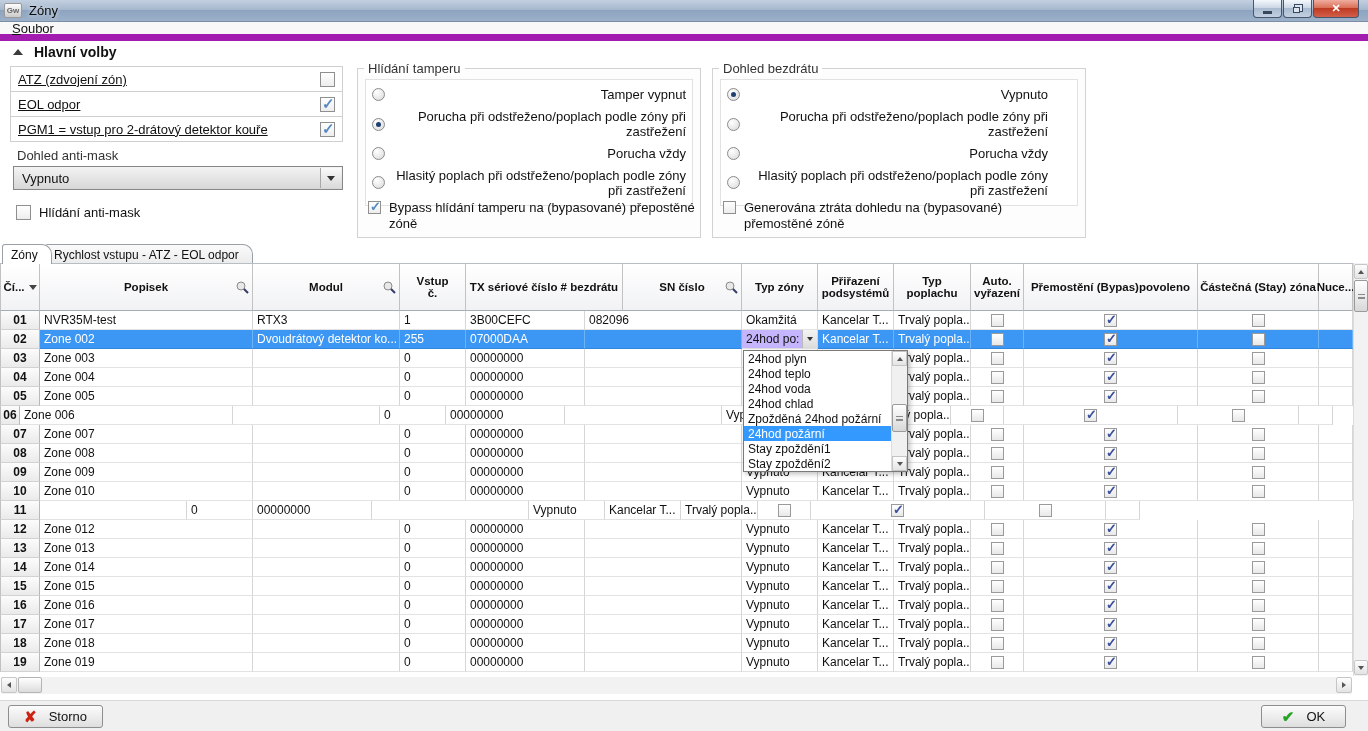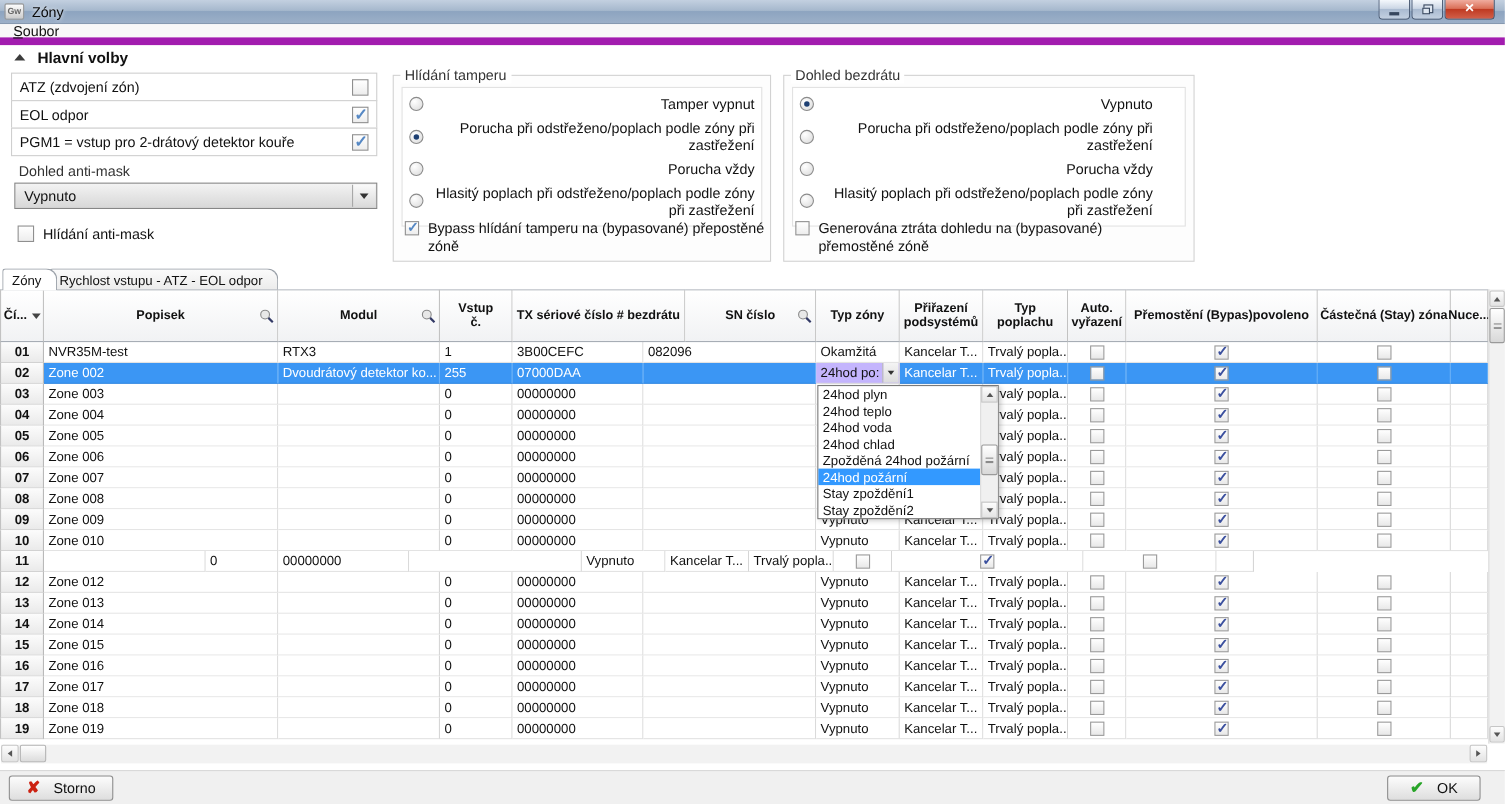--- a/index.html
+++ b/index.html
@@ -28,21 +28,21 @@
   .glyph-close { font-size:11px; line-height:11px; }
   
   .menubar { position:absolute; left:0; top:22px; width:1368px; height:19px; background:#f8f8f8;
     border-bottom:7px solid #a21caf; display:flex; align-items:center; padding-left:7px; font-size:13px; }
   .menu-item { padding:0 5px; }
   
   .sec-head { position:absolute; left:13px; top:44px; display:flex; align-items:center; gap:11px;
     font-weight:bold; font-size:14px; }
   .tri-up { width:0; height:0; border:5px solid transparent; border-bottom:6px solid #3c3c3c; margin-top:-5px; }
   
-  .options { position:absolute; left:10px; top:66px; width:333px; }
+  .options { position:absolute; left:10px; top:66px; width:333px;text-decoration:underline; }
   .optrow { height:26px; border:1px solid #cfcfcf; background:#fff; display:flex; align-items:center;
     padding:0 7px; font-size:13px; margin-top:-1px; }
   .optrow:first-child { margin-top:0; }
   .optlabel { flex:1; }
   .cb { width:13px; height:13px; flex:none; border:1px solid #8f8f8f; background:linear-gradient(#ffffff,#ededed);
     position:relative; }
   .cb.big { width:15px; height:15px; }
   .cb.checked::after { content:"✓"; position:absolute; left:1px; top:-3px; font-size:13px; font-weight:bold; color:#5688c4; }
   .cb.big.checked::after { font-size:15px; top:-3px; }
   .am-label { position:absolute; left:17px; top:148px; font-size:13px; color:#333; }
@@ -419,21 +419,21 @@
         </div>
         <div class="c cellcb" style="width: 174px;">
           <span class="cb checked"></span>
         </div>
         <div class="c cellcb" style="width: 121px;">
           <span class="cb"></span>
         </div>
         <div class="c" style="width: 34px;"></div>
       </div>
       <div class="grid-row">
-        <div class="c rowhead" style="width: 40px; text-align: center;">06</div>
+        <div class="c rowhead" style="width: 20px; text-align: center;">06</div>
         <div class="c" style="width: 213px;">Zone 006</div>
         <div class="c" style="width: 147px;"></div>
         <div class="c" style="width: 66px;">0</div>
         <div class="c" style="width: 119px;">00000000</div>
         <div class="c" style="width: 157px;"></div>
         <div class="c" style="width: 76px;">Vypnuto</div>
         <div class="c" style="width: 76px;">Kancelar T...</div>
         <div class="c" style="width: 77px;">Trvalý popla...</div>
         <div class="c cellcb" style="width: 53px;">
           <span class="cb"></span>

